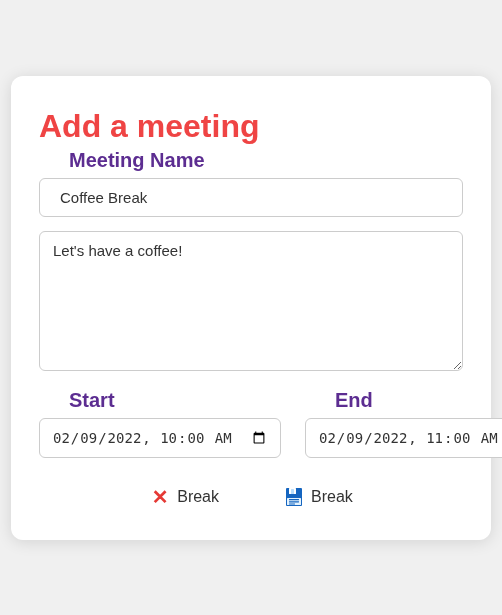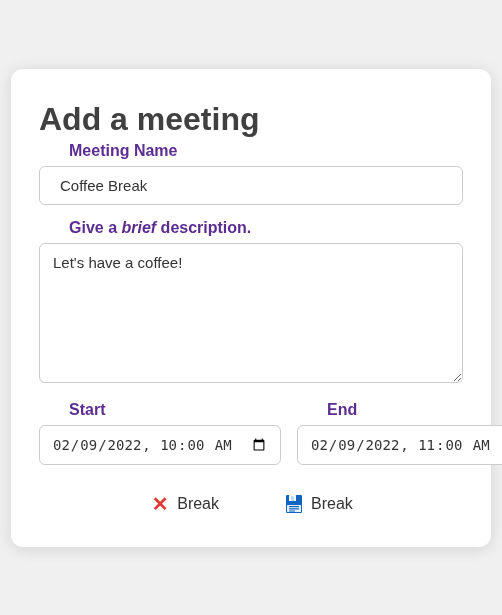--- a/index.html
+++ b/index.html
@@ -22,30 +22,30 @@
       background: #ffffff;
       border-radius: 12px;
       padding: 32px 28px 24px 28px;
       width: 480px;
       box-shadow: 0 2px 16px rgba(0,0,0,0.12);
     }
 
     .modal-title {
       font-size: 32px;
       font-weight: 700;
-      color: #404040;
+      color: #ef4444;
       margin-bottom: 4px;
     }
 
     .form-group {
       margin-bottom: 14px;
     }
 
     .form-label {
-      font-size: 16px;
+      font-size: 20px;
       font-weight: 600;
       color: #5c2d91;
       margin-bottom: 6px;
       display: block;
       padding-left: 30px;
     }
 
     .form-label .highlight {
       font-style: italic;
     }
@@ -70,21 +70,21 @@
       color: #333333;
       outline: none;
       background: #ffffff;
       resize: vertical;
       height: 140px;
       font-family: inherit;
     }
 
     .datetime-row {
       display: flex;
-      gap: 16px;
+      gap: 24px;
       margin-bottom: 14px;
     }
 
     .datetime-group {
       flex: 1;
     }
 
     .datetime-input {
       width: 100%;
       padding: 10px 12px;
@@ -147,23 +147,20 @@
 
 <div class="modal">
   <h1 class="modal-title">Add a meeting</h1>
 
   <div class="form-group">
     <label class="form-label">Meeting Name</label>
     <input type="text" class="form-input" value="Coffee Break" style="">
   </div>
 
   <div class="form-group">
-    <label class="form-label">
-      <span>Give a </span><span class="highlight">brief</span><span> description.</span>
-    </label>
     <textarea class="form-textarea" style="">Let's have a coffee!</textarea>
   </div>
 
   <div class="datetime-row">
     <div class="datetime-group">
       <label class="form-label">Start</label>
       <input type="datetime-local" class="datetime-input" value="2022-02-09T10:00" style="">
     </div>
     <div class="datetime-group">
       <label class="form-label">End</label>

